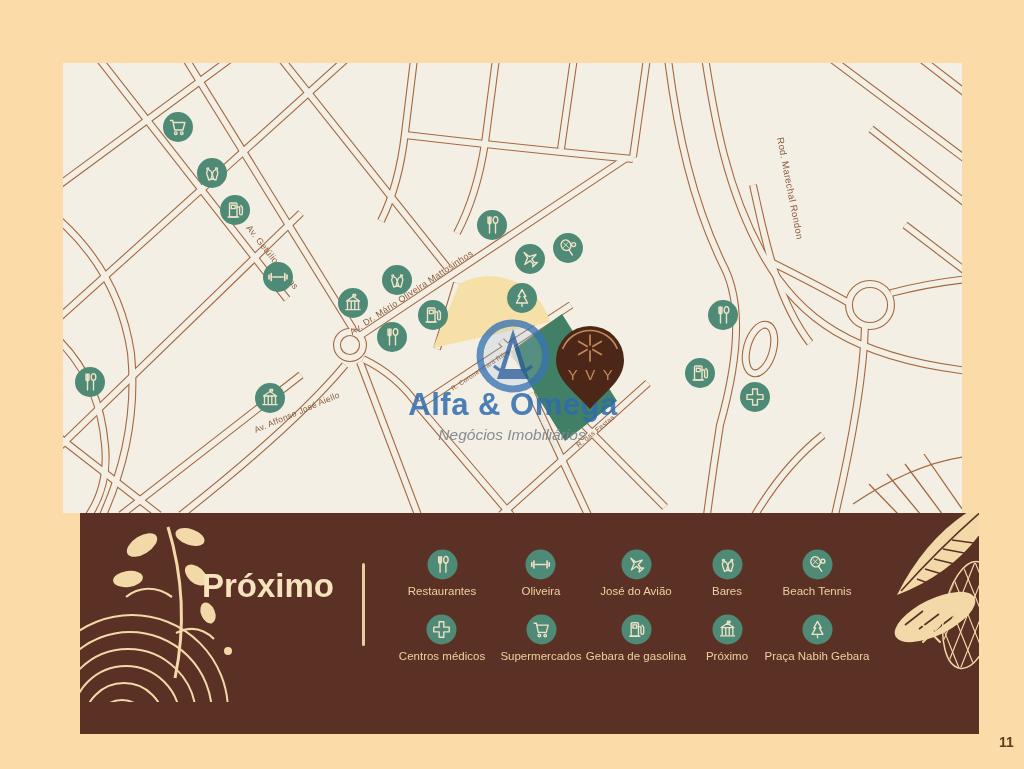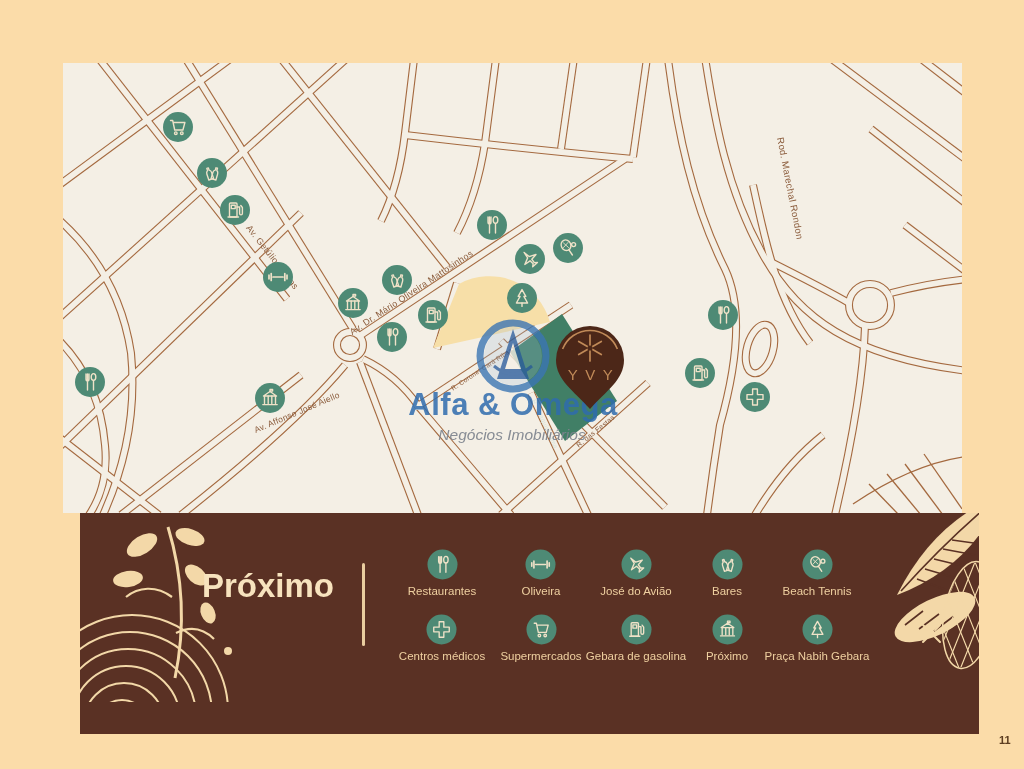--- a/index.html
+++ b/index.html
@@ -43,21 +43,21 @@
   .band-deco-right{position:absolute;right:0;top:0}
   .deco-fill{fill:var(--band-decoration)}
   .deco-stroke{stroke:var(--band-decoration);fill:none}
   .deco-bandstroke{stroke:var(--band-background);fill:none}
   .band-heading{position:absolute;left:122px;top:55px;font-size:33px;font-weight:700;color:var(--band-heading);line-height:1.08}
   .band-divider{position:absolute;left:282px;top:50px;width:3px;height:83px;background:#E9CD9F;border-radius:2px}
   .legend-grid{position:absolute;left:312px;top:36px;display:grid;grid-template-columns:100px 98px 92px 90px 90px;grid-auto-rows:65px;justify-items:center}
   .legend-item{display:flex;flex-direction:column;align-items:center}
   .legend-item .licon{display:block;width:31px;height:31px}
   .legend-item .llabel{margin-top:5px;font-size:11.5px;font-weight:400;color:var(--band-label);white-space:nowrap}
-  .page-number{position:absolute;left:999px;top:734px;font-size:11px;font-weight:700;color:var(--page-number)}
+  .page-number{position:absolute;left:999px;top:734px;font-size:14px;font-weight:700;color:var(--page-number)}
 </style>
 </head>
 <body>
 
 <div class="page">
 
   <div class="map-wrap">
     <svg class="map-svg" viewBox="0 0 899 450">
       <defs>
         <g id="ic-restaurant" class="icon-glyph">

